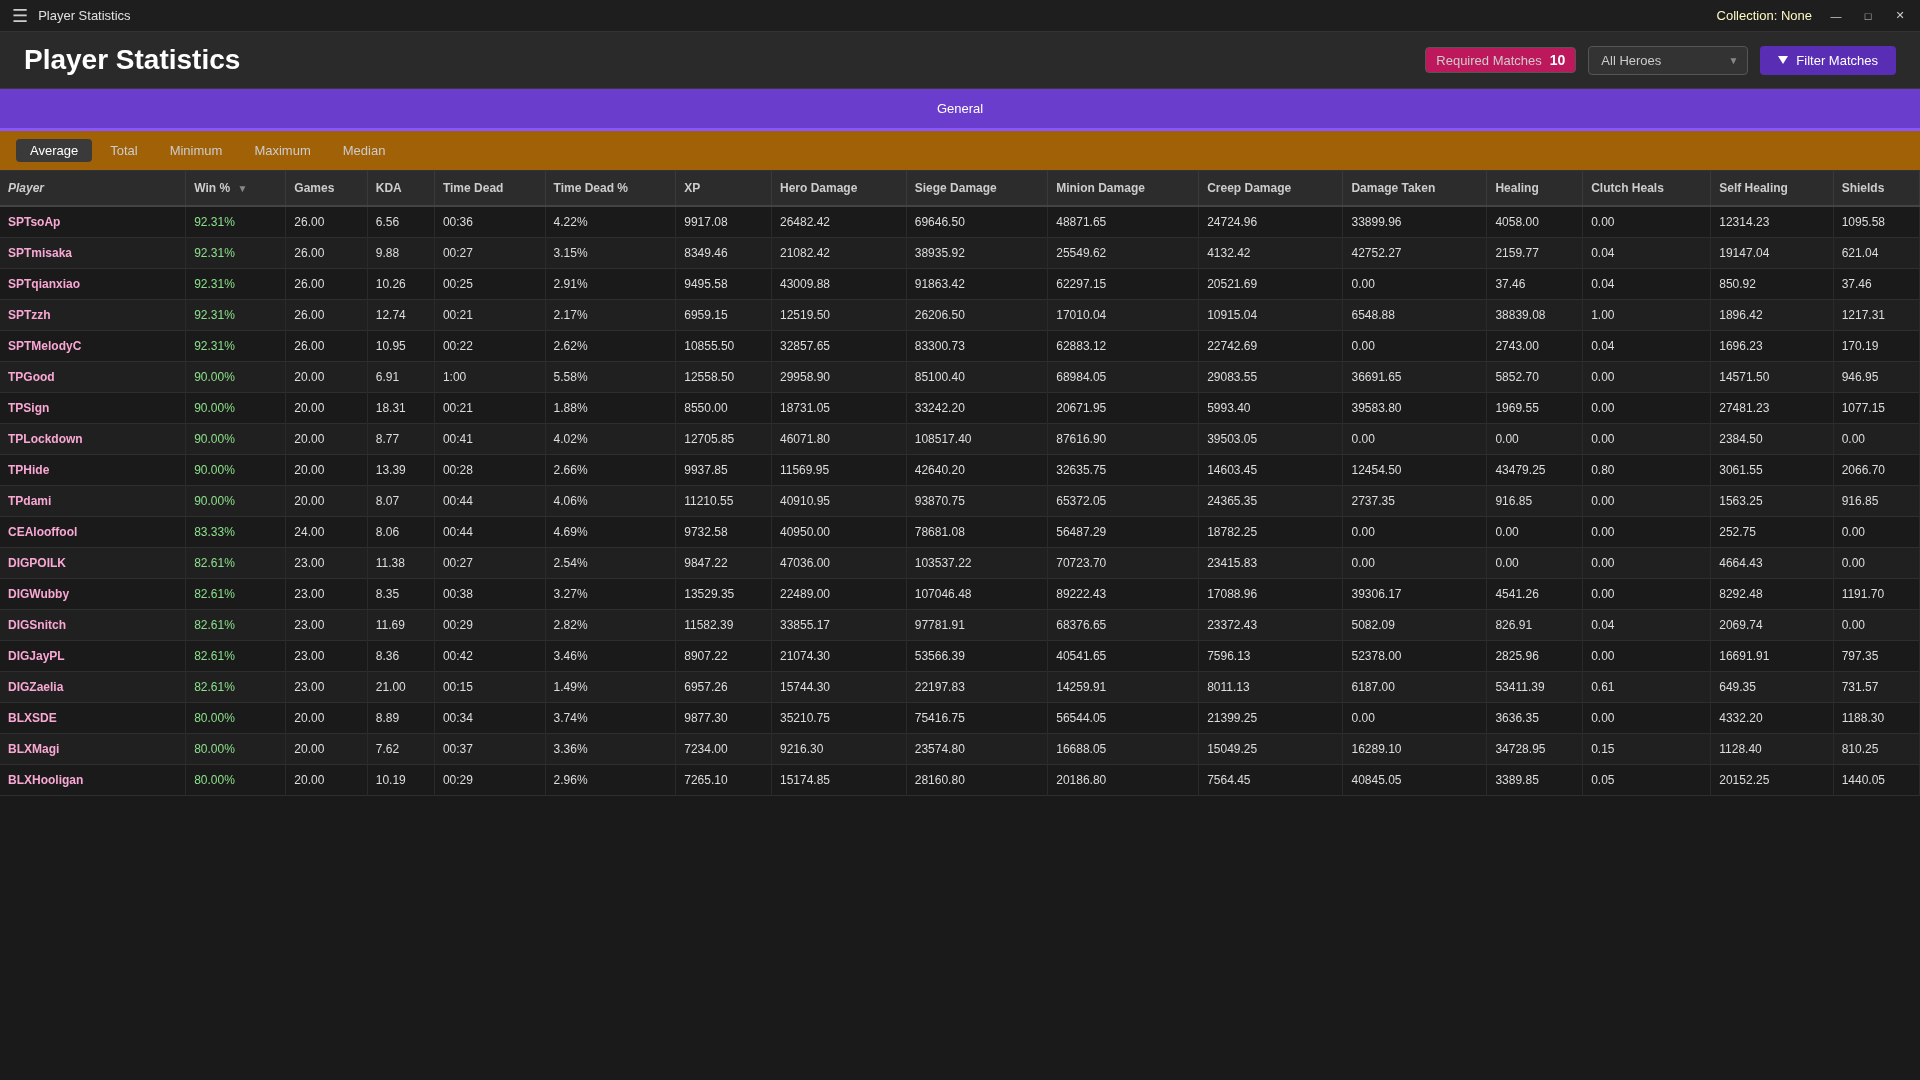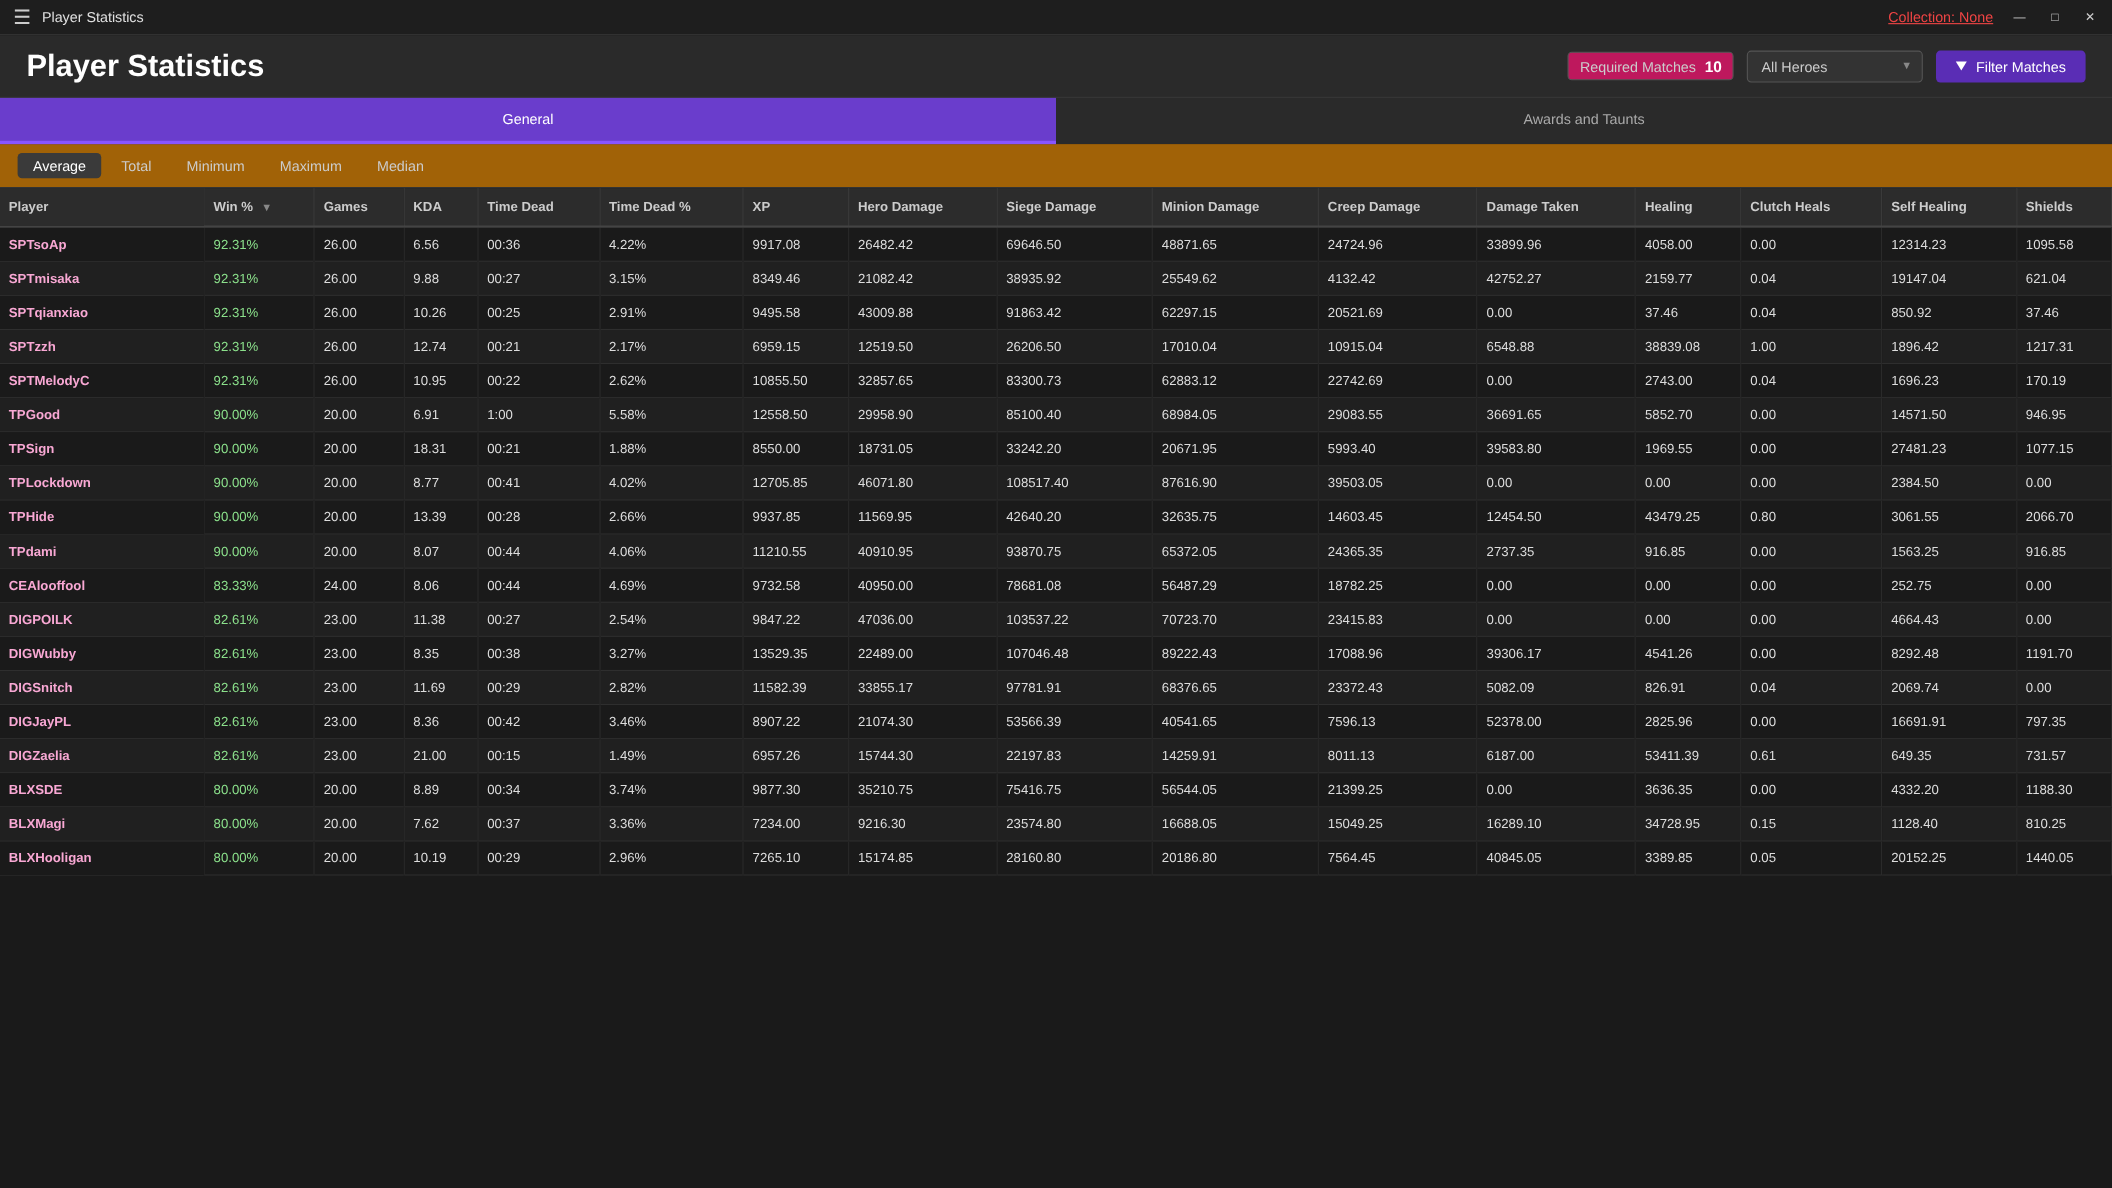--- a/index.html
+++ b/index.html
@@ -178,20 +178,21 @@
       white-space: nowrap;
       font-size: 12px;
       border-right: 1px solid #3a3a3a;
     }
     thead th:first-child {
       min-width: 130px;
       position: sticky;
       left: 0;
       background: #2c2c2c;
       z-index: 2;
+      font-style: italic;
     }
     .sort-icon {
       font-size: 10px;
       margin-left: 4px;
       color: #888;
     }
     tbody tr {
       border-bottom: 1px solid #2e2e2e;
     }
     tbody tr:nth-child(even) {
@@ -218,23 +219,22 @@
     }
     .win-pct {
       color: #8be08b;
     }
     .menu-icon {
       font-size: 18px;
       cursor: pointer;
       color: #ccc;
     }
     .collection-text {
-      color: #ef4444;
+      color: #fef9c3;
       font-size: 13px;
-      text-decoration: underline;
     }
   </style>
 </head>
 <body>
 
 <div id="titlebar">
   <div id="titlebar-left">
     <span class="menu-icon">☰</span>
     <span>Player Statistics</span>
   </div>
@@ -260,21 +260,20 @@
     </div>
     <button class="filter-btn">
       <span style="display:inline-block;width:0;height:0;border-left:5px solid transparent;border-right:5px solid transparent;border-top:8px solid #fff;"></span>
       <span>Filter Matches</span>
     </button>
   </div>
 </div>
 
 <div id="main-tabs">
   <div class="main-tab active">General</div>
-  <div class="main-tab">Awards and Taunts</div>
 </div>
 
 <div id="sub-tabs">
   <button class="sub-tab active">Average</button>
   <button class="sub-tab">Total</button>
   <button class="sub-tab">Minimum</button>
   <button class="sub-tab">Maximum</button>
   <button class="sub-tab">Median</button>
 </div>
 

